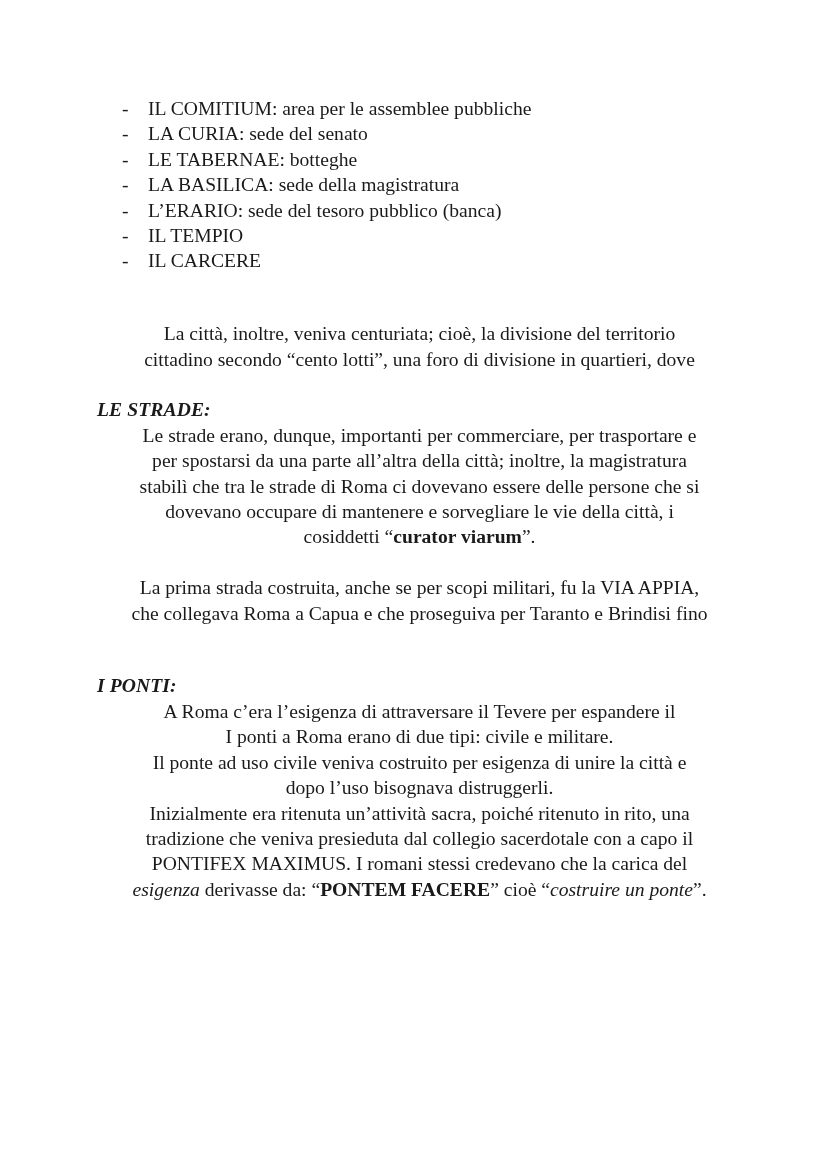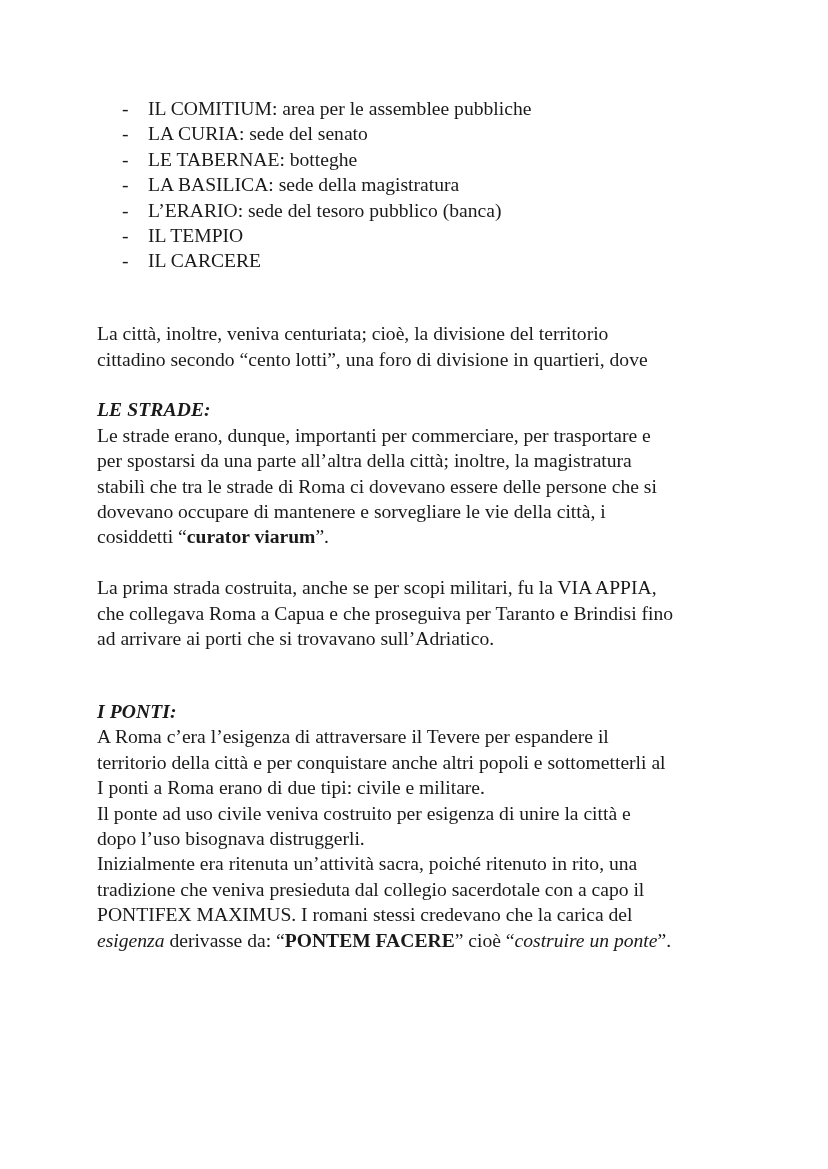--- a/index.html
+++ b/index.html
@@ -48,21 +48,21 @@
     top: 0;
     width: 12px;
     text-align: left;
     color: #1a1a1a;
   }
 
   
   .para {
     margin: 0;
     line-height: 25.4px;
-    text-align: left;
+    text-align: center;
   }
   .spacer {
     height: 25.4px;
   }
   .spacer-sm {
     height: 22px;
   }
 
   .heading {
     font-weight: bold;
@@ -141,31 +141,29 @@
       <span class="line">stabilì che tra le strade di Roma ci dovevano essere delle persone che si</span>
       <span class="line">dovevano occupare di mantenere e sorvegliare le vie della città, i</span>
       <span class="line"><span>cosiddetti “</span><span class="bi">curator viarum</span><span>”.</span></span>
     </p>
 
     <div class="spacer"></div>
 
     <p class="para">
       <span class="line">La prima strada costruita, anche se per scopi militari, fu la VIA APPIA,</span>
       <span class="line">che collegava Roma a Capua e che proseguiva per Taranto e Brindisi fino</span>
-      <span class="line">ad arrivare ai porti che si trovavano sull’Adriatico.</span>
     </p>
 
     <div class="spacer"></div>
     <div class="spacer-sm"></div>
 
     <p class="heading">I PONTI:</p>
 
     <p class="para">
       <span class="line">A Roma c’era l’esigenza di attraversare il Tevere per espandere il</span>
-      <span class="line">territorio della città e per conquistare anche altri popoli e sottometterli al</span>
     </p>
 
     <p class="para">
       <span class="line">I ponti a Roma erano di due tipi: civile e militare.</span>
       <span class="line">Il ponte ad uso civile veniva costruito per esigenza di unire la città e</span>
       <span class="line">dopo l’uso bisognava distruggerli.</span>
     </p>
 
     <p class="para">
       <span class="line">Inizialmente era ritenuta un’attività sacra, poiché ritenuto in rito, una</span>

